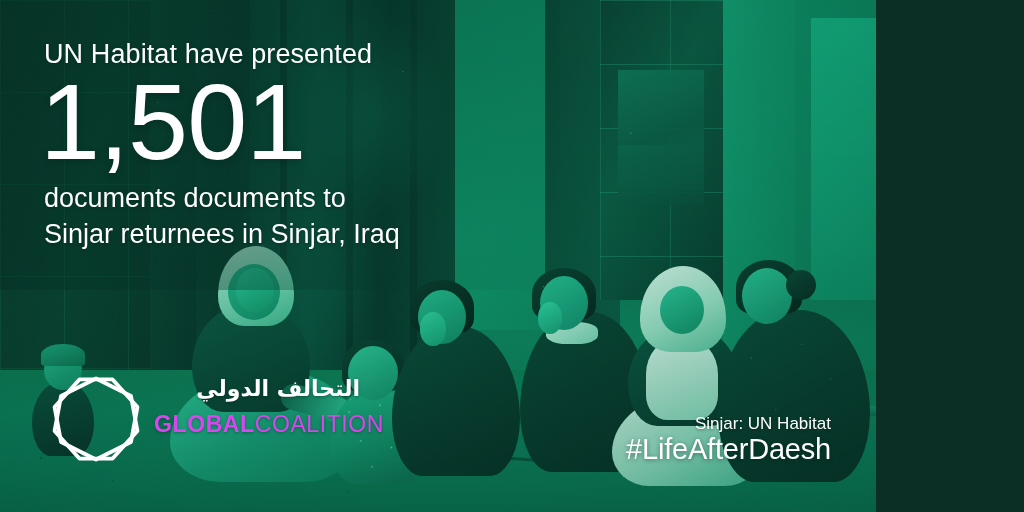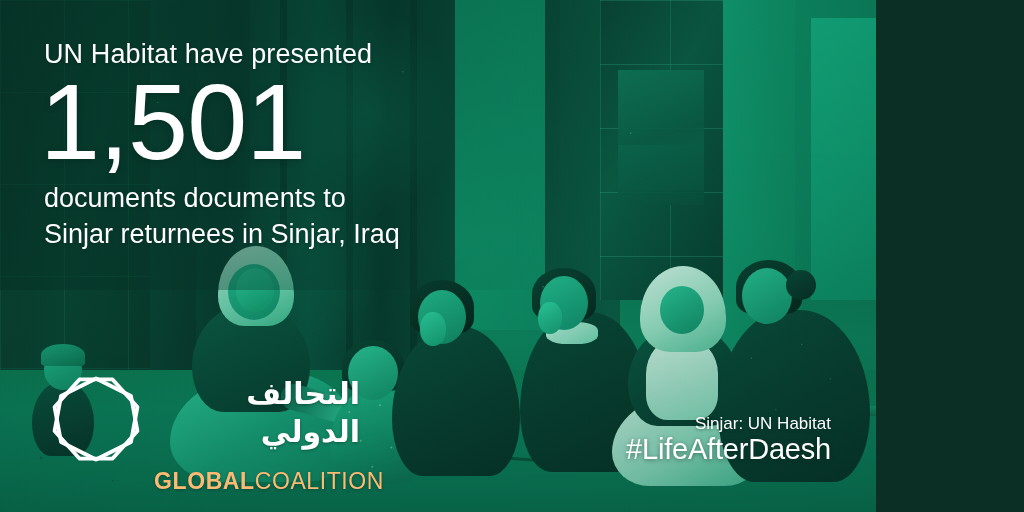--- a/index.html
+++ b/index.html
@@ -328,28 +328,28 @@
     white-space:nowrap;
     text-shadow:0 1px 3px rgba(2,36,28,.45);
   }
   .subline div{white-space:nowrap;}
 
   
   .logo{position:absolute;left:50px;top:371px;width:310px;height:96px;}
   .logo-mark{position:absolute;left:0;top:2px;width:92px;height:92px;}
   .logo-text{position:absolute;left:104px;top:4px;width:206px;}
   .logo-ar{
-    color:#ffffff;font-size:30px;font-weight:700;direction:rtl;
+    color:#ffffff;font-size:22px;font-weight:700;direction:rtl;
     text-align:right;line-height:1.25;letter-spacing:0px;
     font-family:"DejaVu Sans","Liberation Sans",sans-serif;
     text-shadow:0 1px 3px rgba(2,36,28,.4);
   }
   .logo-en{
-    margin-top:20px;text-align:right;white-space:nowrap;
-    color:#fdba74;font-size:23px;letter-spacing:.6px;line-height:1;
+    margin-top:10px;text-align:right;white-space:nowrap;
+    color:#d946ef;font-size:23px;letter-spacing:.6px;line-height:1;
     text-shadow:0 1px 3px rgba(2,36,28,.4);
   }
   .logo-en .b{font-weight:700;}
   .logo-en .l{font-weight:400;}
 
   
   .credits{position:absolute;right:45px;top:414px;text-align:right;}
   .source{
     color:#ffffff;font-size:17px;font-weight:400;line-height:1.2;white-space:nowrap;
     text-shadow:0 1px 3px rgba(2,36,28,.5);

